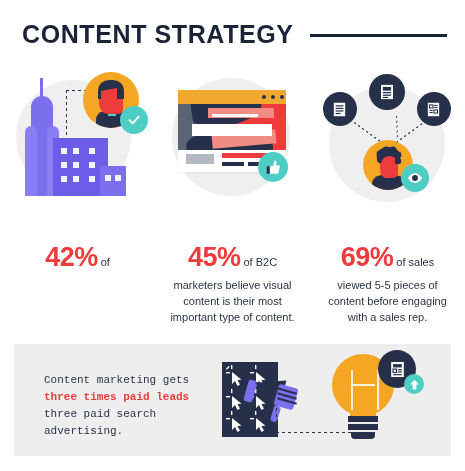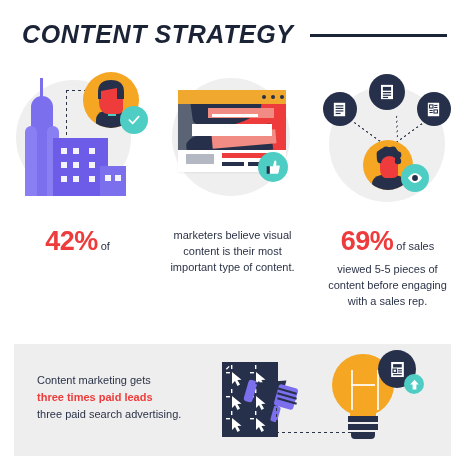--- a/index.html
+++ b/index.html
@@ -9,21 +9,21 @@
     font-family:"Liberation Sans", sans-serif;
     overflow:hidden;
     position:relative;
   }
   .page{position:relative;width:465px;height:471px;}
 
   
   .header{position:absolute;left:22px;top:16px;right:18px;height:36px;display:flex;align-items:center;}
   .title{
     font-size:25px;font-weight:bold;letter-spacing:0.6px;
-    color:#1b2336;white-space:nowrap;line-height:1;font-style:italic;
+    color:#1b2336;white-space:nowrap;line-height:1;
   }
   .title-rule{flex:1 1 auto;height:3px;background:#1b2336;margin-left:16px;margin-top:2px;}
 
   
   .cols{position:absolute;left:0;top:66px;width:465px;display:flex;}
   .col{width:155px;display:flex;flex-direction:column;align-items:center;}
   .art{position:relative;width:150px;height:140px;}
   .bigcircle{
     position:absolute;border-radius:50%;background:#efefef;
   }
@@ -75,30 +75,30 @@
   .doc-circle{position:absolute;border-radius:50%;background:#26304a;display:flex;align-items:center;justify-content:center;}
   .d1{left:10px;top:26px;width:34px;height:34px;}
   .d2{left:56px;top:8px;width:36px;height:36px;}
   .d3{left:104px;top:26px;width:34px;height:34px;}
   .c3-av{left:50px;top:74px;width:50px;height:50px;}
   .c3-badge{left:88px;top:98px;width:28px;height:28px;}
   .conn{position:absolute;height:1px;
      background:repeating-linear-gradient(to right,#2b3347 0 2px,transparent 2px 5px);}
 
   
-  .stats{position:absolute;left:0;top:228px;width:465px;display:flex;}
+  .stats{position:absolute;left:0;top:244px;width:465px;display:flex;}
   .stat{width:155px;padding:0 14px;box-sizing:border-box;text-align:center;}
   .stat-head{line-height:1;margin-bottom:7px;white-space:nowrap;}
   .pct{font-size:27px;font-weight:bold;color:#ee3b3b;letter-spacing:-0.5px;}
   .pct-suffix{font-size:11px;color:#2b3347;margin-left:3px;}
   .stat-body{font-size:11px;line-height:1.45;color:#2b3347;}
 
   
   .banner{position:absolute;left:14px;top:344px;width:437px;height:112px;background:#eeeeee;}
-  .banner-text{position:absolute;left:23px;top:28px;width:175px;font-size:11px;line-height:1.55;color:#2b3347;}
+  .banner-text{position:absolute;left:30px;top:28px;width:175px;font-size:11px;line-height:1.55;color:#2b3347;font-family:Liberation Mono, monospace;}
   .banner-em{color:#ee3b3b;font-weight:bold;}
 
   .cursor-panel{position:absolute;left:208px;top:18px;width:56px;height:75px;background:#26304a;}
   .cursor-tab{position:absolute;left:264px;top:40px;width:0;height:0;
      border-top:9px solid transparent;border-bottom:9px solid transparent;border-left:11px solid #26304a;}
 
   .mega{position:absolute;left:232px;top:26px;width:60px;height:54px;}
   .mega-cone{position:absolute;left:8px;top:6px;width:0;height:0;
      border-top:11px solid transparent;border-bottom:11px solid transparent;border-right:30px solid #26304a;
      transform:rotate(16deg);}
@@ -274,20 +274,23 @@
     </div>
   </div>
 
   <div class="stats">
     <div class="stat">
       <div class="stat-head">
         <span class="pct">42%</span><span class="pct-suffix">of</span>
       </div>
     </div>
     <div class="stat">
+      <div class="stat-head">
+        <span class="pct">45%</span><span class="pct-suffix">of B2C</span>
+      </div>
       <div class="stat-body">marketers believe visual content is their most important type of content.</div>
     </div>
     <div class="stat">
       <div class="stat-head">
         <span class="pct">69%</span><span class="pct-suffix">of sales</span>
       </div>
       <div class="stat-body">viewed 5-5 pieces of content before engaging with a sales rep.</div>
     </div>
   </div>
 

